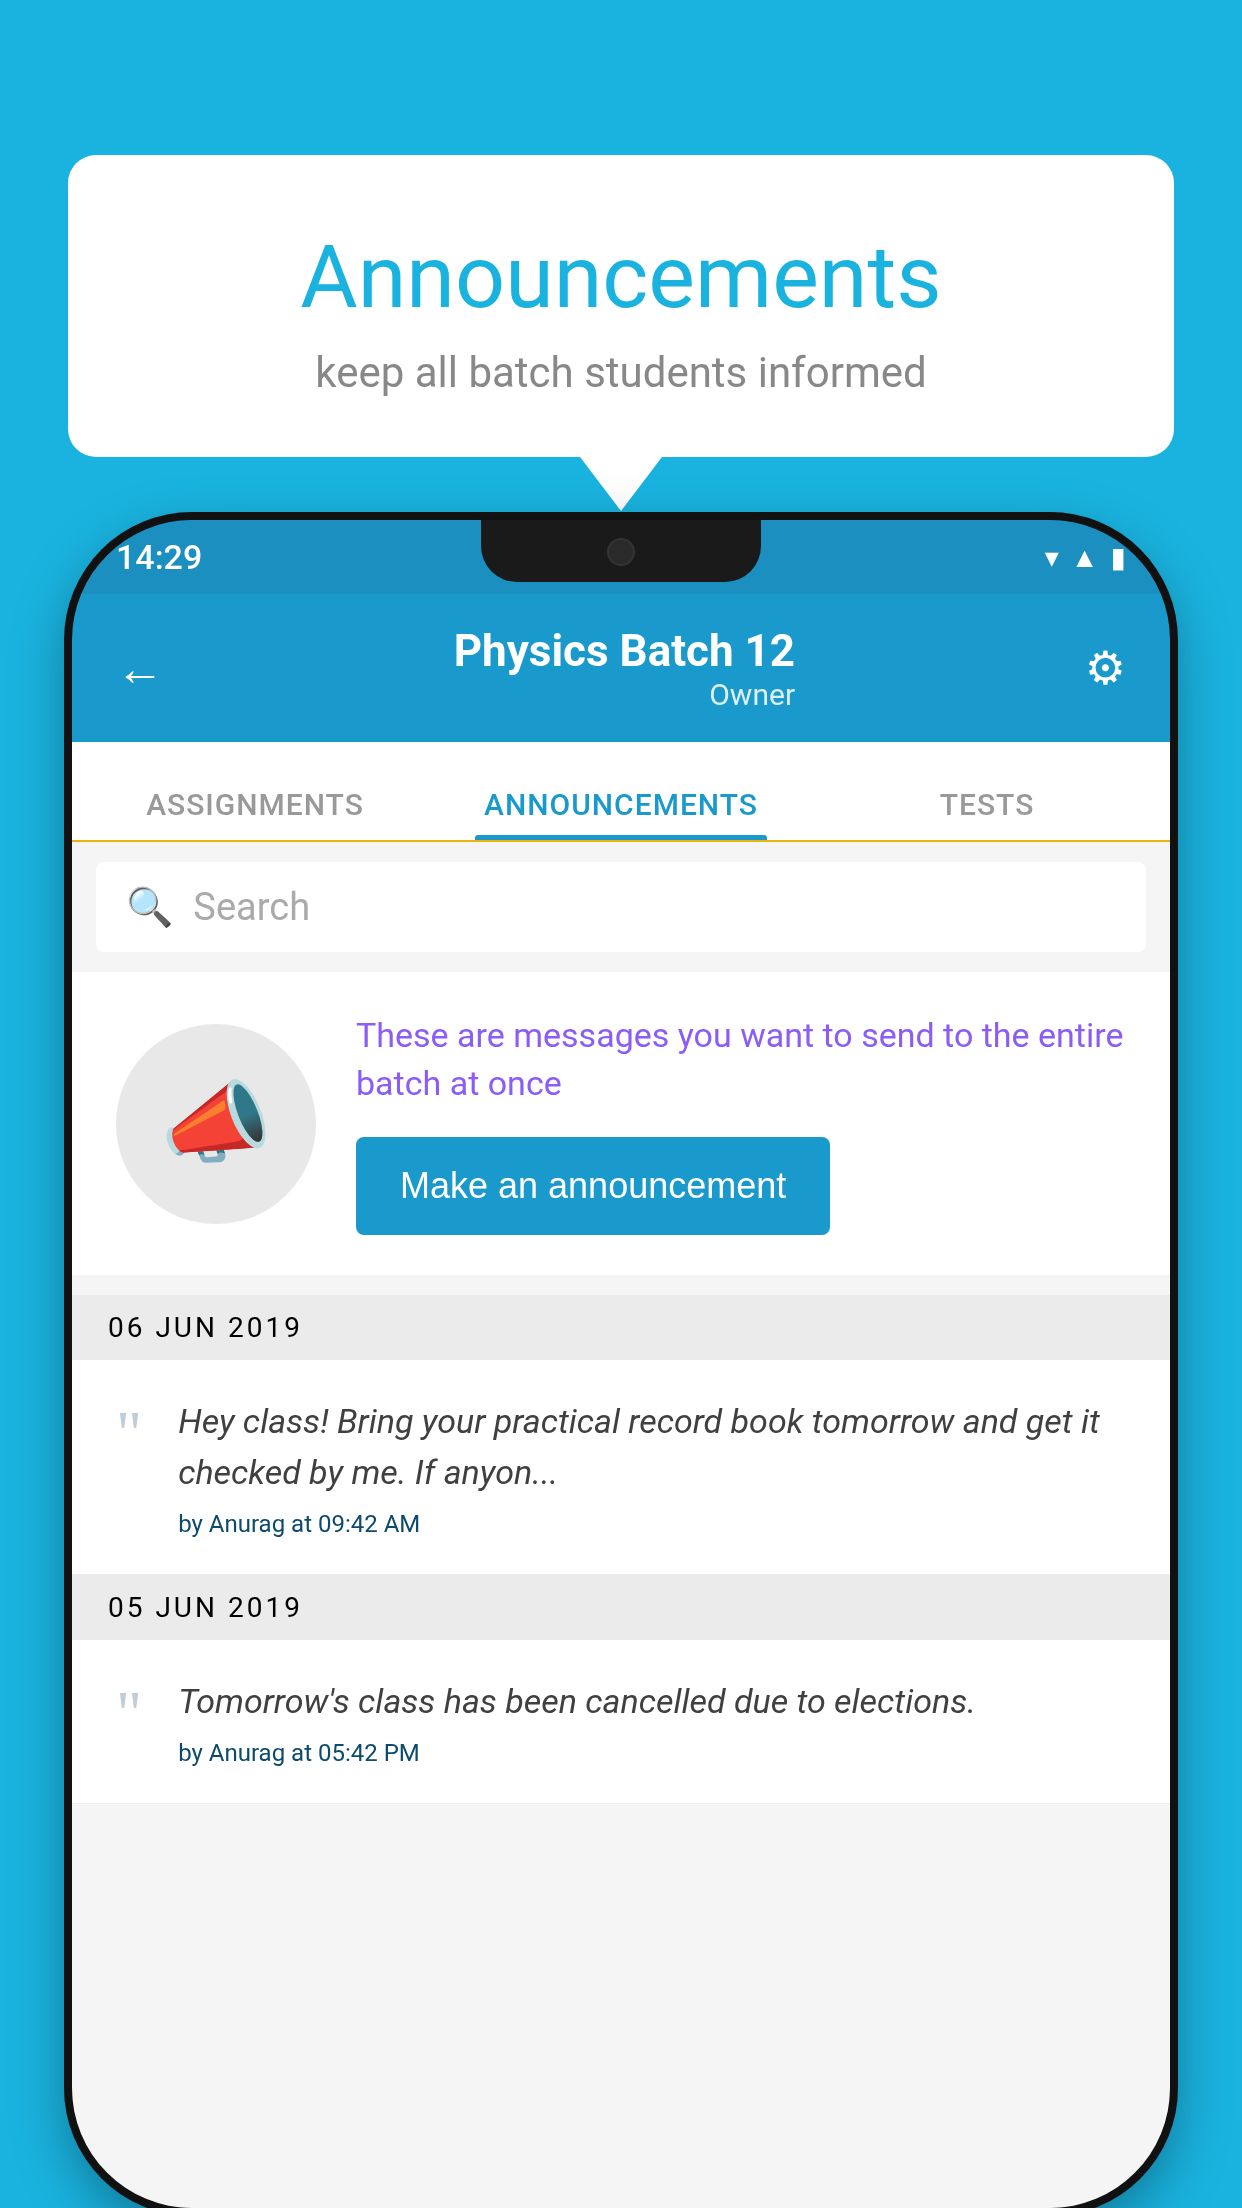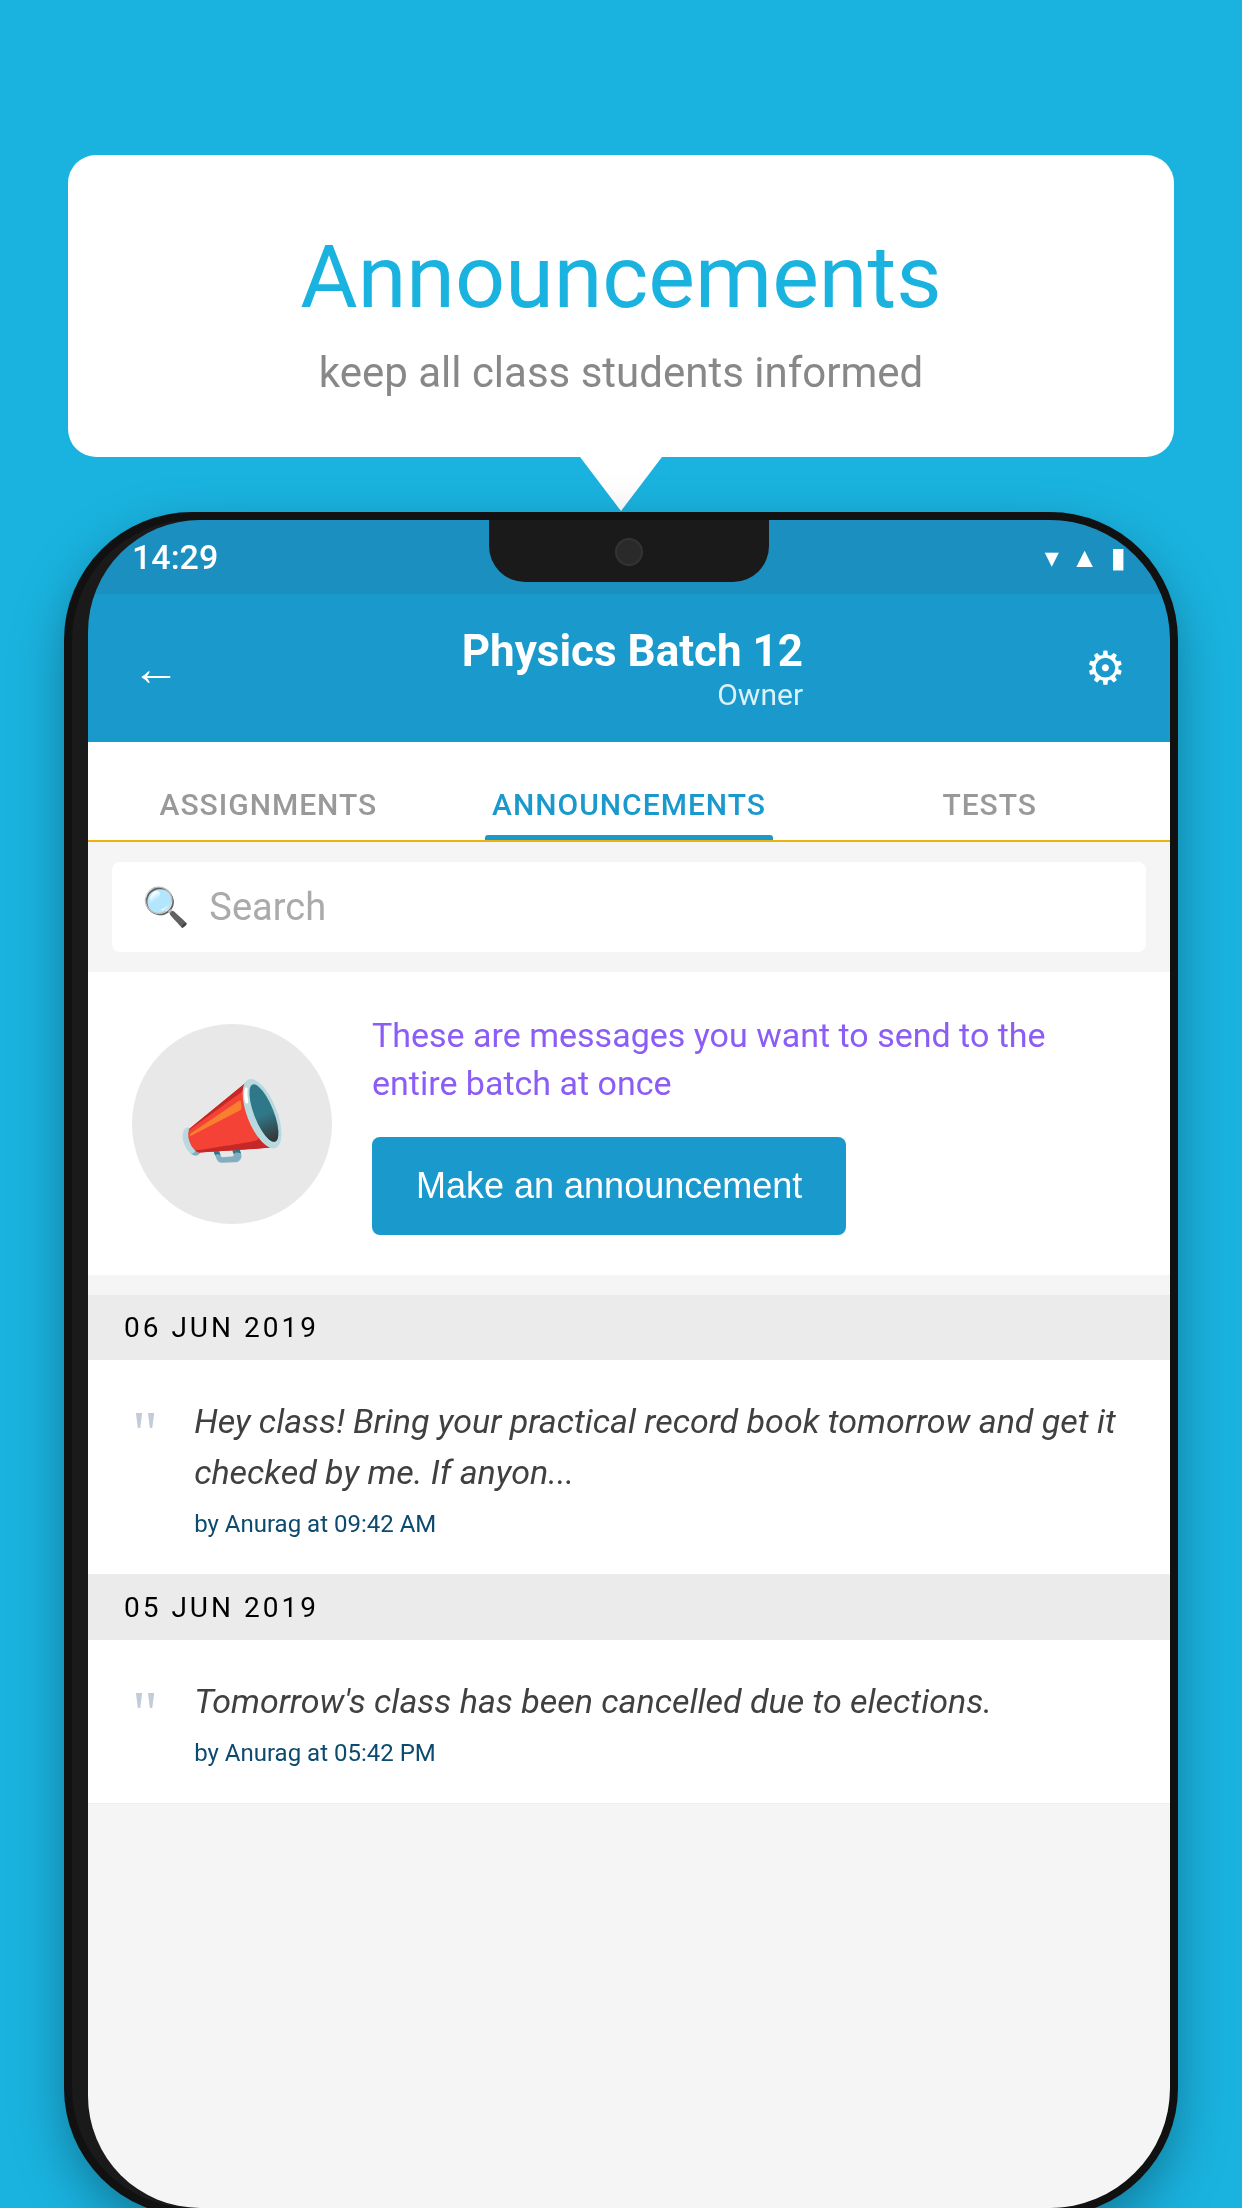--- a/index.html
+++ b/index.html
@@ -340,30 +340,29 @@
     }
 
     .phone-inner {
       position: absolute;
       top: 0;
       left: 0;
       right: 0;
       bottom: 0;
       border-radius: 112px;
       overflow: hidden;
-      margin-left: 16px;
     }
   </style>
 </head>
 <body>
 
 <div class="speech-bubble-container">
   <div class="speech-bubble">
     <div class="speech-bubble-title">Announcements</div>
-    <div class="speech-bubble-subtitle">keep all class students informed</div>
+    <div class="speech-bubble-subtitle">keep all batch students informed</div>
   </div>
 </div>
 
 <div class="phone-container">
   <div class="phone-shell">
 
     <div class="phone-inner">
 
       <div class="phone-notch">
         <div class="phone-camera"></div>

